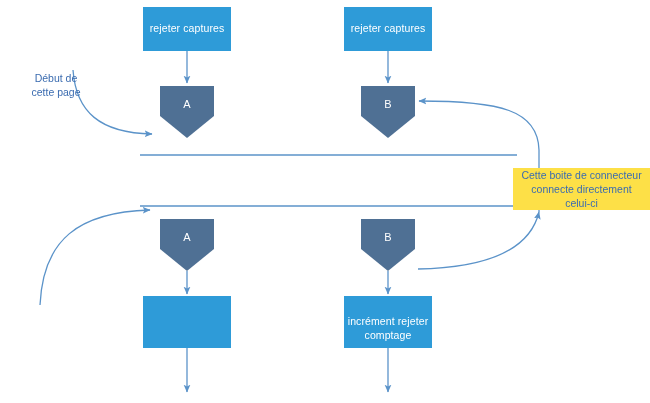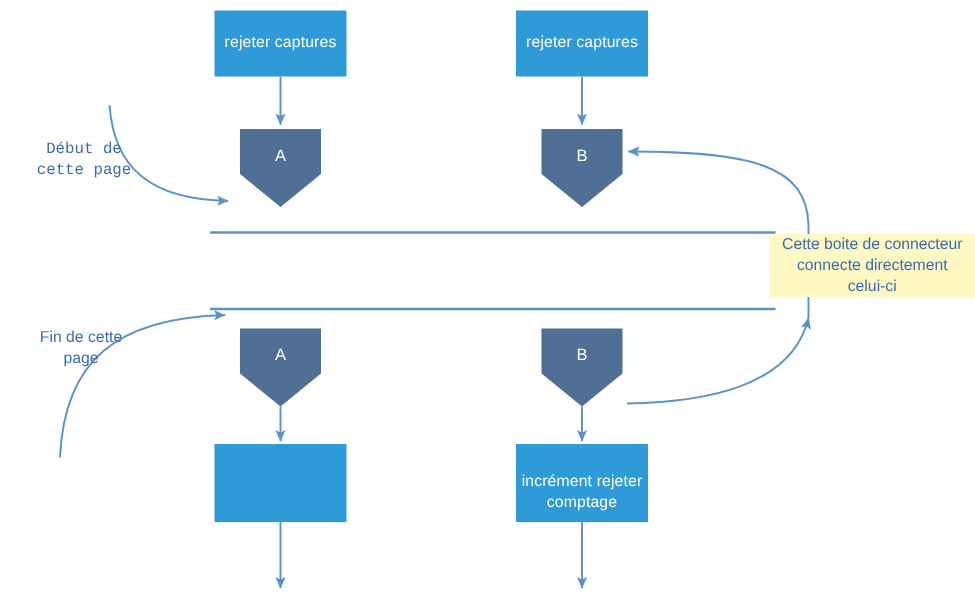--- a/index.html
+++ b/index.html
@@ -114,23 +114,21 @@
 
   <div class="conn-label" style="left:361px; top:98px; width:54px;">B</div>
 
   <div class="conn-label" style="left:160px; top:231px; width:54px;">A</div>
 
   <div class="conn-label" style="left:361px; top:231px; width:54px;">B</div>
 
 
   <div class="proc-label" style="left:346px; top:315px; width:84px;">incrément rejeter comptage</div>
 
-  <div class="note" style="left:8px; top:93px; width:96px; white-space:pre-line;font-family:Liberation Mono, monospace;">Début de
+  <div class="note" style="left:8px; top:71px; width:96px; white-space:pre-line;">Début de
 cette page</div>
 
-  <div class="note" style="left:2px; top:218px; width:104px; white-space:pre-line;">Fin de cette
-page</div>
 
-  <div class="note" style="left:513px; top:156px; width:137px; white-space:pre-line; background:#fef9c3;">Cette boite de connecteur
+  <div class="note" style="left:513px; top:168px; width:137px; white-space:pre-line; background:#fde047;">Cette boite de connecteur
 connecte directement
 celui-ci</div>
 
 </div>
 
 </body></html>

